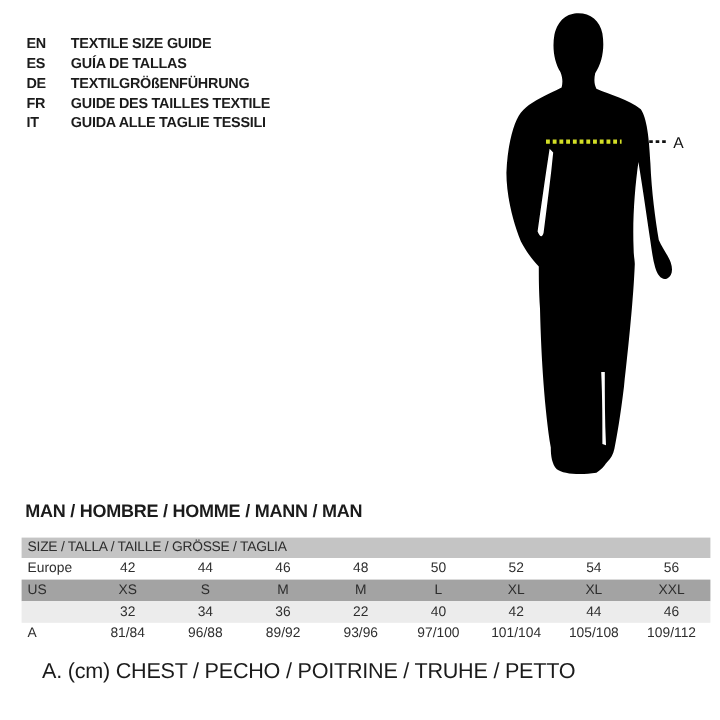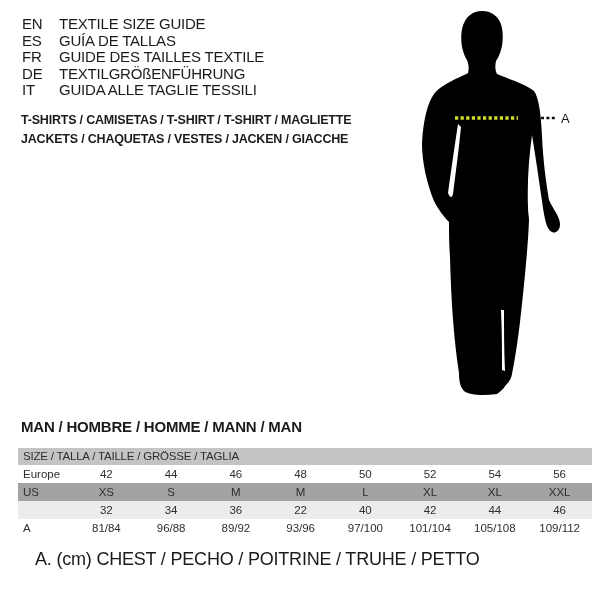--- a/index.html
+++ b/index.html
@@ -3,21 +3,21 @@
 <meta charset="utf-8">
 <style>
   html,body{margin:0;padding:0;background:#fff;}
   .canvas{
     position:relative;width:600px;height:600px;background:#ffffff;overflow:hidden;
     font-family:"Liberation Sans","DejaVu Sans",sans-serif;color:#1b1b1b;
   }
   
   .lang-list{position:absolute;left:22px;top:16px;}
   .lang-row{display:grid;grid-template-columns:37px auto;height:16.5px;line-height:16.5px;}
-  .lang-code,.lang-label{font-size:15px;font-weight:normal;letter-spacing:-0.2px;white-space:nowrap;}
+  .lang-code,.lang-label{font-size:12px;font-weight:bold;letter-spacing:-0.2px;white-space:nowrap;margin-top:12px;}
   
   .categories{position:absolute;left:21px;top:111px;}
   .cat-line{font-size:12.5px;font-weight:bold;letter-spacing:-0.2px;line-height:18.5px;white-space:nowrap;}
   
   .figure{position:absolute;left:405px;top:2px;width:195px;height:408px;}
   .measure-label{font-family:"Liberation Sans","DejaVu Sans",sans-serif;font-size:13px;fill:#111;}
   
   .section-title{position:absolute;left:21px;top:418px;font-size:15px;font-weight:bold;letter-spacing:-0.2px;}
   
   .size-table{position:absolute;left:18px;top:448px;width:574px;font-size:11.5px;color:#2e2e2e;}
@@ -37,37 +37,33 @@
   <div class="lang-list">
     <div class="lang-row">
       <span class="lang-code">EN</span>
       <span class="lang-label">TEXTILE SIZE GUIDE</span>
     </div>
     <div class="lang-row">
       <span class="lang-code">ES</span>
       <span class="lang-label">GUÍA DE TALLAS</span>
     </div>
     <div class="lang-row">
+      <span class="lang-code">DE</span>
+      <span class="lang-label">TEXTILGRÖßENFÜHRUNG</span>
+    </div>
+    <div class="lang-row">
       <span class="lang-code">FR</span>
       <span class="lang-label">GUIDE DES TAILLES TEXTILE</span>
-    </div>
-    <div class="lang-row">
-      <span class="lang-code">DE</span>
-      <span class="lang-label">TEXTILGRÖßENFÜHRUNG</span>
     </div>
     <div class="lang-row">
       <span class="lang-code">IT</span>
       <span class="lang-label">GUIDA ALLE TAGLIE TESSILI</span>
     </div>
   </div>
 
-  <div class="categories">
-    <div class="cat-line">T-SHIRTS / CAMISETAS / T-SHIRT / T-SHIRT / MAGLIETTE</div>
-    <div class="cat-line">JACKETS / CHAQUETAS / VESTES / JACKEN / GIACCHE</div>
-  </div>
 
   <svg class="figure" viewBox="0 0 195 408" xmlns="http://www.w3.org/2000/svg">
     <path d="M77,9
              C 87,9 95,15 97,26
              C 99,38 97,50 91,59
              C 90,64 90,68 92,72
              C 103,77 119,81 129,89
              C 134,96 136,113 137,134
              C 138,158 141,180 144,198
              C 147,205 152,211 154,217

